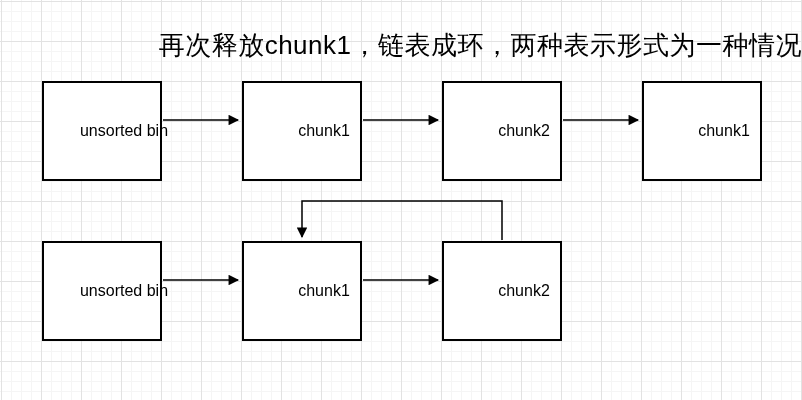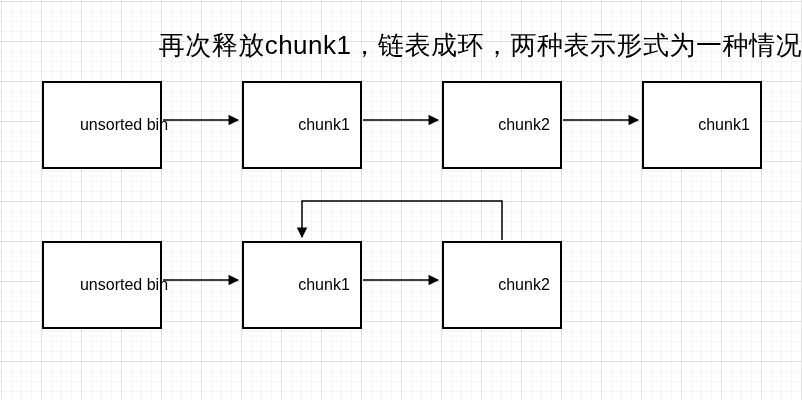--- a/index.html
+++ b/index.html
@@ -30,21 +30,21 @@
     text-align: right;
     font-size: 26px;
     font-weight: 400;
     color: #000000;
     letter-spacing: 0.5px;
     white-space: nowrap;
   }
   .node {
     position: absolute;
     width: 120px;
-    height: 88px;
+    height: 100px;
     box-sizing: border-box;
     border: 2px solid #000000;
     background: #ffffff;
     display: flex;
     align-items: center;
     justify-content: center;
     padding-left: 44px;
   }
   .row1 { top: 81px; }
   .row2 { top: 241px; }

